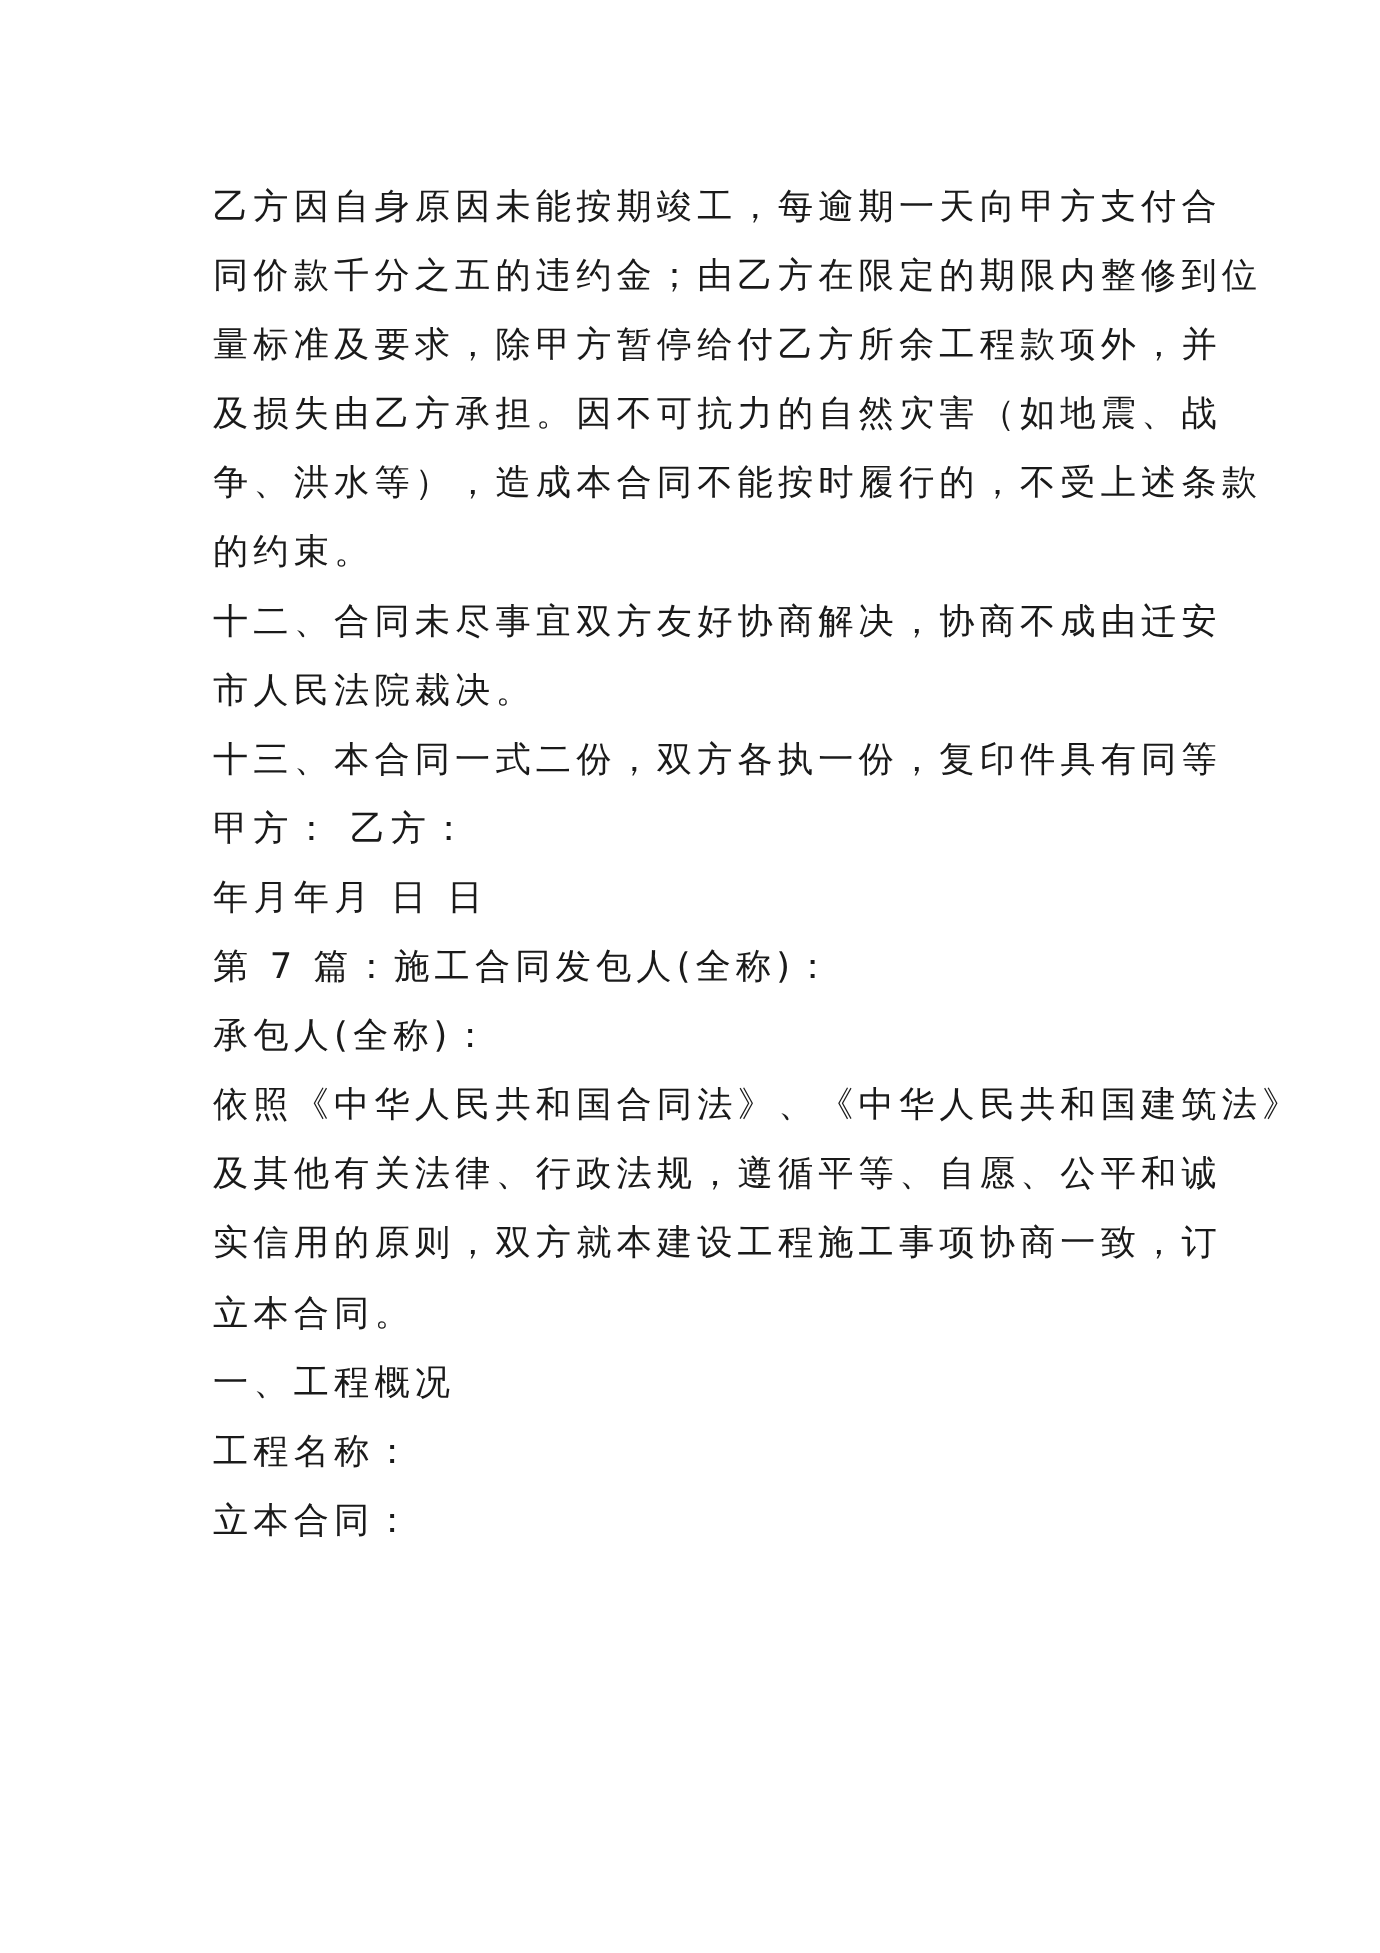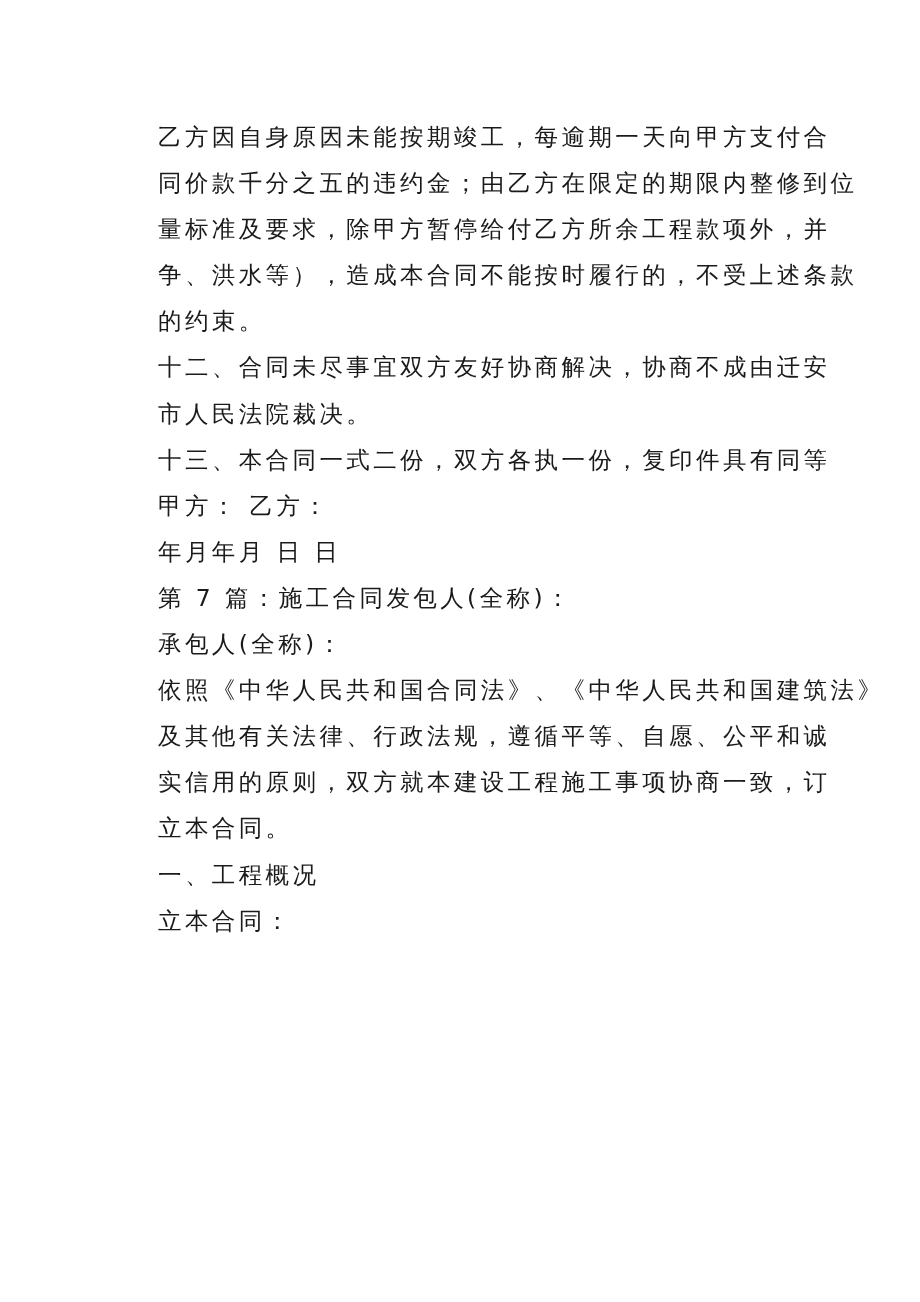--- a/index.html
+++ b/index.html
@@ -29,40 +29,41 @@
     }
     .line {
       display: block;
       height: 46.1px;
       line-height: 46.1px;
       font-family: "DejaVu Sans", "Liberation Sans", sans-serif;
       font-size: 23.5px;
       color: #1a1a1a;
       white-space: nowrap;
       letter-spacing: 3.4px;
-      margin-left: 16px;
     }
   </style>
 </head>
 <body>
 
 <div class="page">
   <div class="content">
     <span class="line">乙方因自身原因未能按期竣工，每逾期一天向甲方支付合</span>
     <span class="line">同价款千分之五的违约金；由乙方在限定的期限内整修到位</span>
     <span class="line">量标准及要求，除甲方暂停给付乙方所余工程款项外，并</span>
+    <span class="line">及损失由乙方承担。因不可抗力的自然灾害（如地震、战</span>
     <span class="line">争、洪水等），造成本合同不能按时履行的，不受上述条款</span>
     <span class="line">的约束。</span>
     <span class="line">十二、合同未尽事宜双方友好协商解决，协商不成由迁安</span>
     <span class="line">市人民法院裁决。</span>
     <span class="line">十三、本合同一式二份，双方各执一份，复印件具有同等</span>
     <span class="line">甲方：  乙方：</span>
     <span class="line">年月年月  日  日</span>
     <span class="line">第 7 篇：施工合同发包人(全称)：</span>
     <span class="line">承包人(全称)：</span>
     <span class="line">依照《中华人民共和国合同法》、《中华人民共和国建筑法》</span>
     <span class="line">及其他有关法律、行政法规，遵循平等、自愿、公平和诚</span>
     <span class="line">实信用的原则，双方就本建设工程施工事项协商一致，订</span>
     <span class="line">立本合同。</span>
     <span class="line">一、工程概况</span>
+    <span class="line">工程名称：</span>
     <span class="line">立本合同：</span>
   </div>
 </div>
 
 </body></html>

